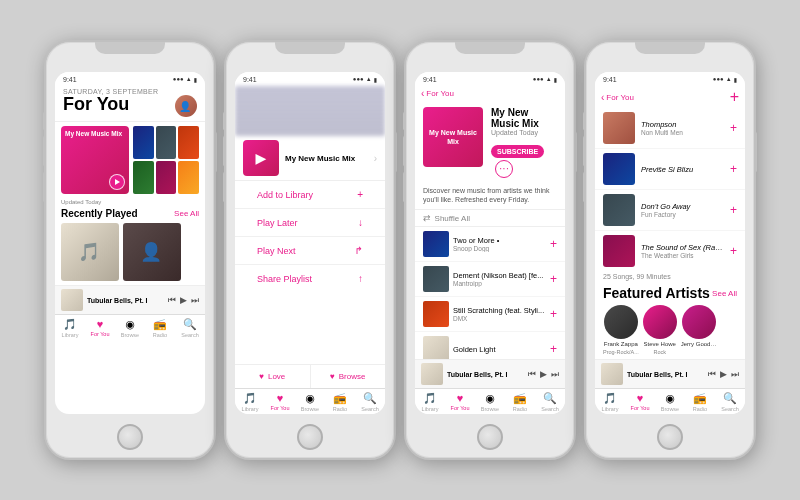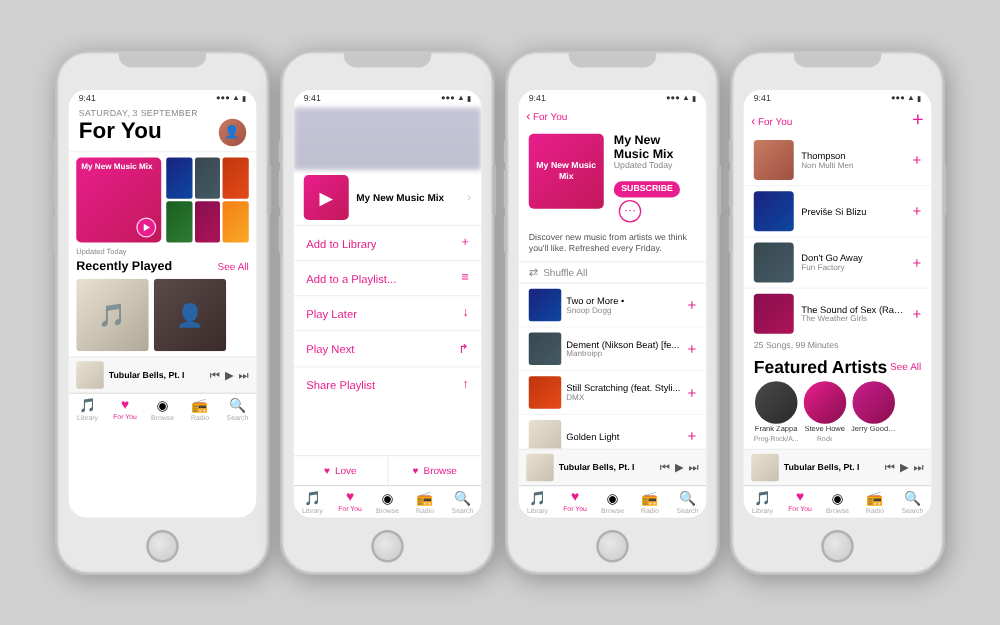--- a/index.html
+++ b/index.html
@@ -278,21 +278,21 @@
     }
     .menu-items {
       background: white;
       flex: 1;
       overflow: hidden;
     }
     .menu-item {
       display: flex;
       align-items: center;
       justify-content: space-between;
-      padding: 8px 10px;
+      padding: 8px 22px;
       border-bottom: 1px solid #f0f0f0;
     }
     .menu-item:last-child {
       border-bottom: none;
     }
     .menu-item-text {
       font-size: 9px;
       color: #e91e8c;
       font-weight: 400;
     }
@@ -487,20 +487,21 @@
       flex: 1;
       min-width: 0;
     }
     .foryou-song {
       font-size: 7.5px;
       font-weight: 500;
       color: #000;
       white-space: nowrap;
       overflow: hidden;
       text-overflow: ellipsis;
+      font-style: italic;
     }
     .foryou-artist {
       font-size: 6.5px;
       color: #888;
     }
     .foryou-count {
       font-size: 7px;
       color: #888;
       padding: 2px 8px;
       flex-shrink: 0;
@@ -755,24 +756,20 @@
         <span class="menu-card-title-text">My New Music Mix</span>
         <span class="menu-chevron">›</span>
       </div>
 
       <div class="menu-items">
         <div class="menu-item">
           <span class="menu-item-text">Add to Library</span>
           <span class="menu-item-icon">+</span>
         </div>
         <div class="menu-item">
-          <span class="menu-item-text">Add to a Playlist...</span>
-          <span class="menu-item-icon">≡</span>
-        </div>
-        <div class="menu-item">
           <span class="menu-item-text">Play Later</span>
           <span class="menu-item-icon">↓</span>
         </div>
         <div class="menu-item">
           <span class="menu-item-text">Play Next</span>
           <span class="menu-item-icon">↱</span>
         </div>
         <div class="menu-item">
           <span class="menu-item-text">Share Playlist</span>
           <span class="menu-item-icon">↑</span>

